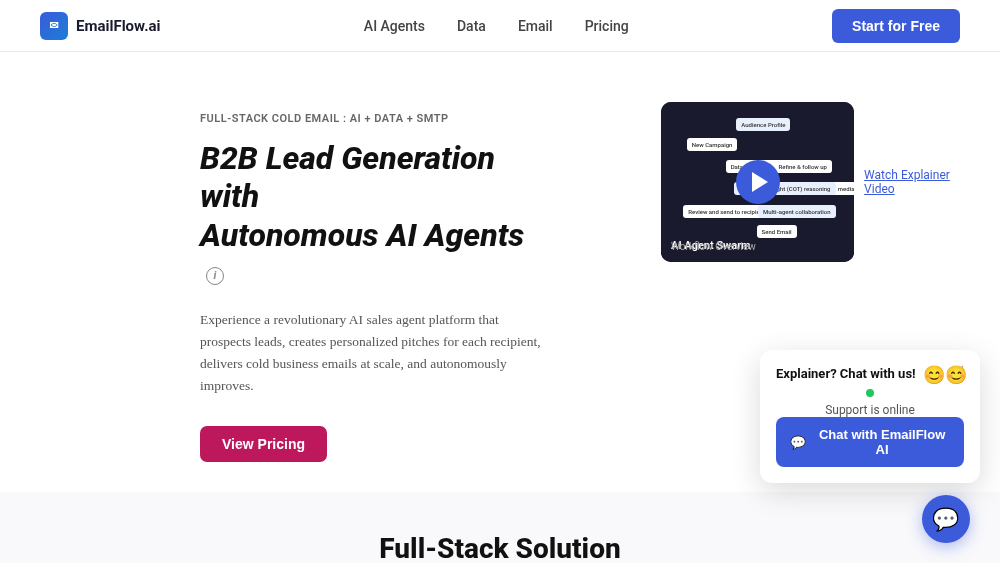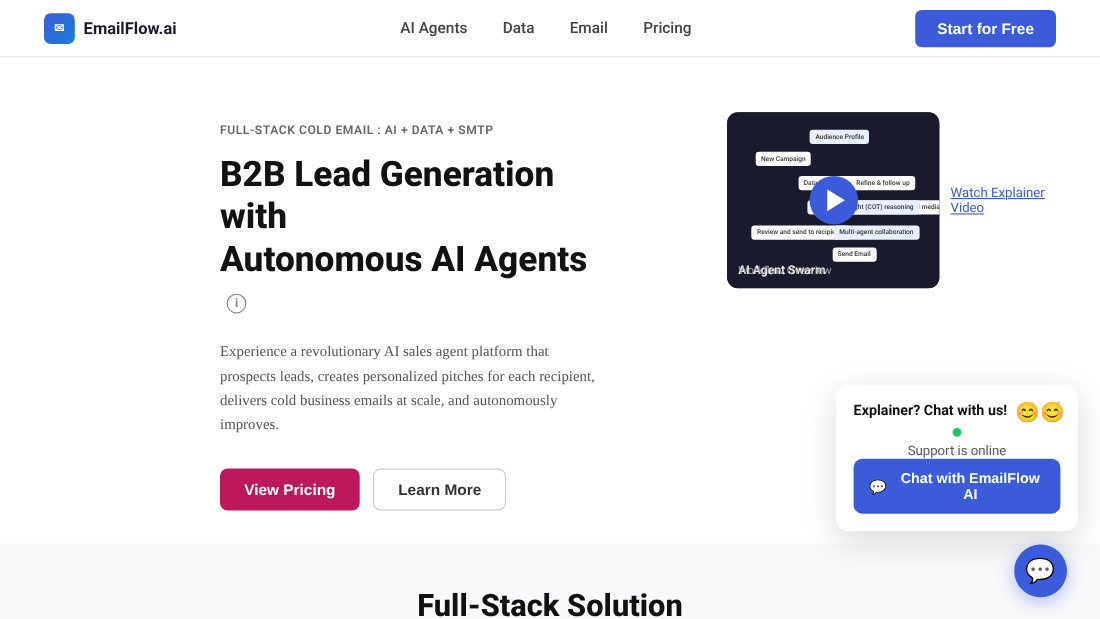--- a/index.html
+++ b/index.html
@@ -17,21 +17,21 @@
     .nav-links a { font-size: 14px; color: #444; text-decoration: none; font-weight: 500; }
     .nav-cta { background: #3b5bdb; color: #fff; border: none; padding: 9px 20px; border-radius: 6px; font-size: 14px; font-weight: 600; cursor: pointer; }
 
     
     .hero {
       display: flex; align-items: flex-start; justify-content: space-between;
       padding: 50px 40px 30px 200px; gap: 24px;
     }
     .hero-text { flex: 1; max-width: 350px; padding-top: 10px; }
     .hero-tag { font-size: 11px; font-weight: 600; color: #666; letter-spacing: 0.5px; margin-bottom: 14px; text-transform: uppercase; }
-    .hero-title { font-size: 32px; font-weight: 800; line-height: 1.2; color: #111; margin-bottom: 16px; }
+    .hero-title { font-size: 32px; font-weight: 800; line-height: 1.2; color: #111; margin-bottom: 16px; font-style: italic; }
     .hero-title .info-icon { display: inline-flex; align-items: center; justify-content: center; width: 18px; height: 18px; border-radius: 50%; border: 1.5px solid #888; color: #888; font-size: 11px; font-weight: 700; margin-left: 6px; vertical-align: middle; cursor: pointer; }
     .hero-desc { font-size: 13.5px; color: #555; line-height: 1.65; margin-bottom: 28px; font-family: Liberation Serif, serif; }
     .hero-buttons { display: flex; gap: 12px; }
     .btn-primary { background: #be185d; color: #fff; border: none; padding: 10px 22px; border-radius: 7px; font-size: 14px; font-weight: 600; cursor: pointer; }
     .btn-secondary { background: #fff; color: #333; border: 1.5px solid #ccc; padding: 10px 22px; border-radius: 7px; font-size: 14px; font-weight: 600; cursor: pointer; }
 
     .hero-video { flex: 0 0 240px; display: flex; align-items: center; gap: 10px; }
     .video-thumbnail {
       width: 240px; height: 160px; background: #111; border-radius: 10px; overflow: hidden;
       position: relative; display: flex; align-items: center; justify-content: center;
@@ -91,21 +91,20 @@
   <div class="hero-text">
     <div class="hero-tag">FULL-STACK COLD EMAIL : AI + DATA + SMTP</div>
     <h1 class="hero-title">
       <span>B2B Lead Generation with</span><br>
       <span>Autonomous AI Agents</span>
       <span class="info-icon">i</span>
     </h1>
     <p class="hero-desc">Experience a revolutionary AI sales agent platform that prospects leads, creates personalized pitches for each recipient, delivers cold business emails at scale, and autonomously improves.</p>
     <div class="hero-buttons">
       <button class="btn-primary">View Pricing</button>
-      <button class="btn-secondary">Learn More</button>
     </div>
   </div>
 
   <div class="hero-video">
     <div class="video-thumbnail">
       <div class="video-thumbnail-inner">
 
         <div class="flow-boxes">
           <div class="fbox" style="top:8px; left:38%; background:#e8f0fe;">Audience Profile</div>
           <div class="fbox" style="top:28px; left:10%; background:#fff;">New Campaign</div>

